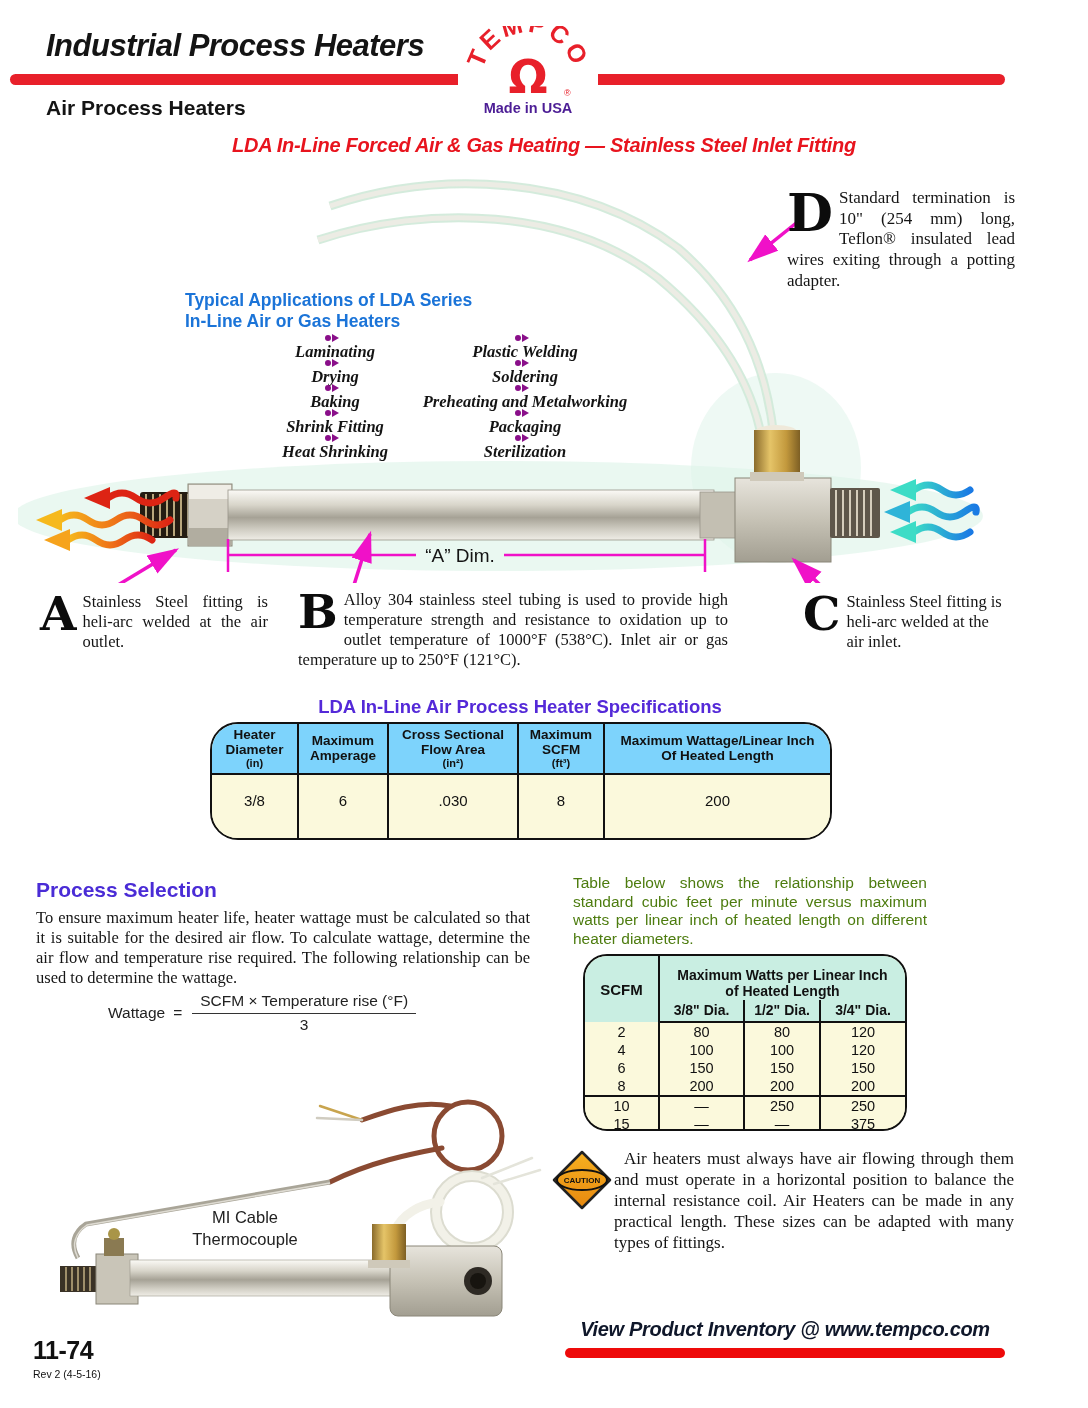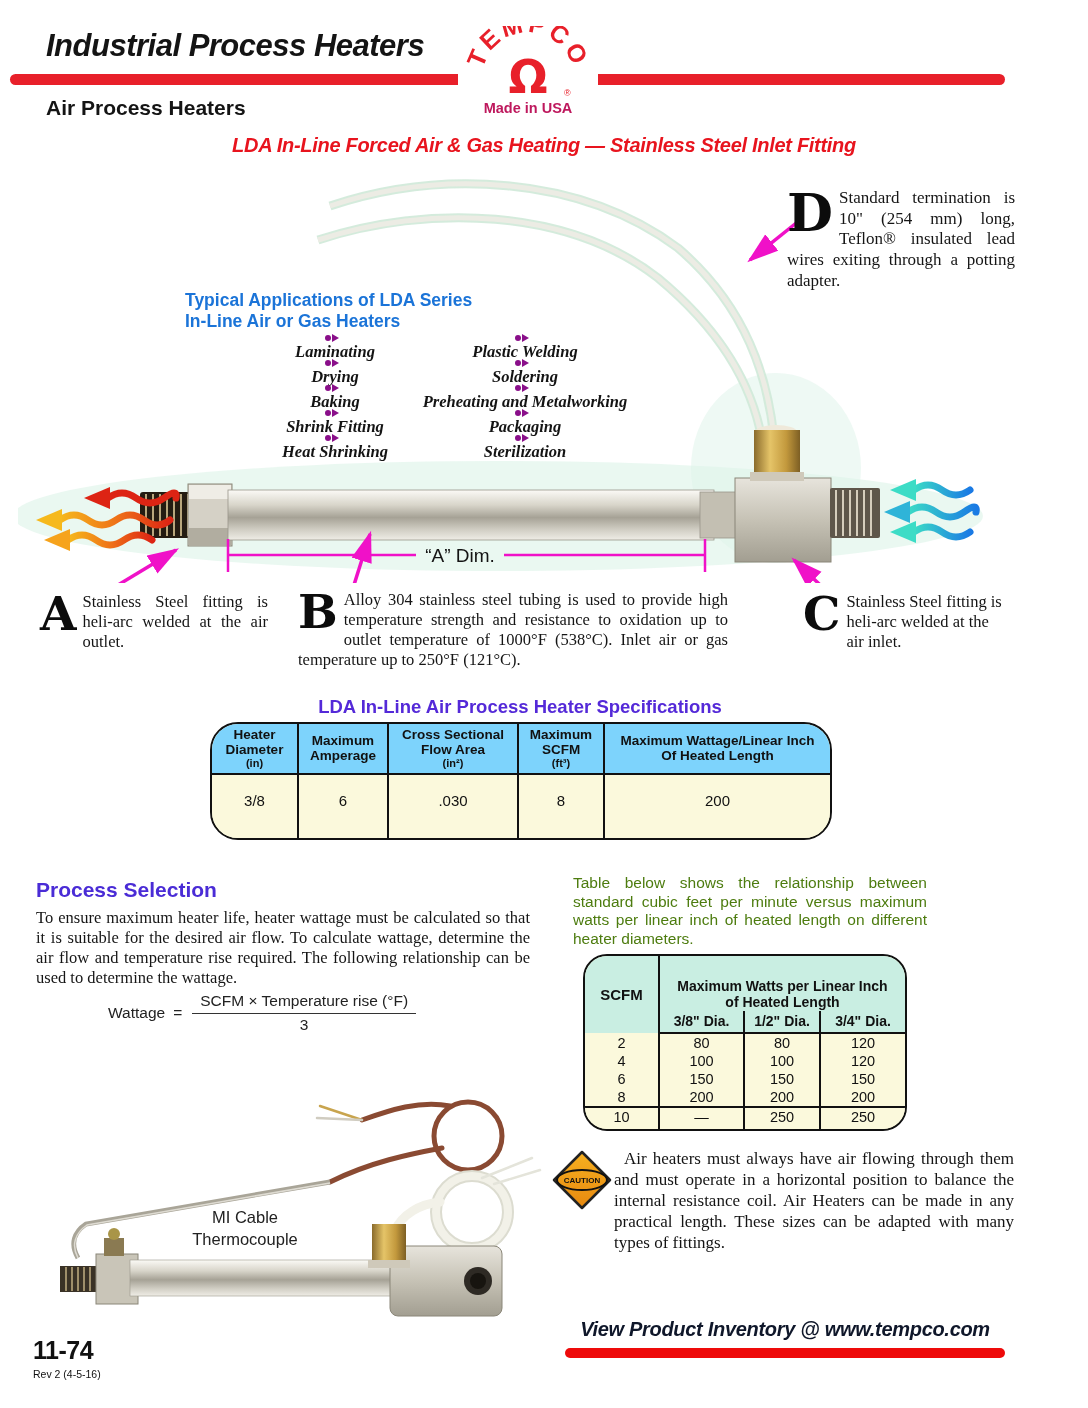--- a/index.html
+++ b/index.html
@@ -10,21 +10,21 @@
   .abs { position:absolute; }
   .justify { text-align:justify; }
 
   
   .main-title {
     left:46px; top:28px; font-size:31px; font-weight:bold; font-style:italic;
     letter-spacing:-0.5px; color:#141414;
   }
   .header-bar { left:10px; top:74px; width:995px; height:11px; background:#e8202a; border-radius:6px; }
   .logo-box { left:458px; top:26px; width:140px; height:100px; background:#fff; text-align:center; }
-  .made-usa { color:#be185d; font-weight:bold; font-size:14.5px; margin-top:-4px; }
+  .made-usa { color:#4c1d95; font-weight:bold; font-size:14.5px; margin-top:-4px; }
   .section-title { left:46px; top:96px; font-size:21px; font-weight:bold; color:#141414; }
   .page-title {
     left:40px; top:134px; width:1008px; text-align:center;
     font-size:20px; font-weight:bold; font-style:italic; color:#e8141e; letter-spacing:-0.3px;
   }
 
   
   .big-letter {
     font-family:"DejaVu Serif", serif; font-weight:bold; color:#0c0c0c;
     float:left; line-height:.82; margin:3px 8px 0 0; letter-spacing:-2px;
@@ -67,21 +67,21 @@
   .frac { display:inline-block; text-align:center; margin-left:10px; }
   .frac .num { padding:0 8px 3px; border-bottom:1.6px solid #333; }
   .frac .den { padding-top:2px; }
 
   
   .scfm-intro { left:573px; top:874px; width:354px; font-size:15.5px; line-height:1.2; color:#4d7c0f; }
   .scfm-wrap { left:583px; top:954px; width:320px; height:173px; border-radius:24px; }
   table.scfm { border-collapse:collapse; width:100%; height:100%; table-layout:fixed; }
   table.scfm th { background:#c9eee2; font-weight:bold; text-align:center; vertical-align:middle; }
   table.scfm th.c0 { border-right:2px solid #111; font-size:15px; }
-  table.scfm th.span { font-size:14px; line-height:1.15; padding-top:22px; }
+  table.scfm th.span { font-size:14px; line-height:1.15; padding-top:11px; }
   table.scfm th.sub { font-size:14px; border-bottom:2.5px solid #111; padding:2px 0 3px; }
   table.scfm th.sub.inner { border-right:2px solid #111; }
   table.scfm td { background:#fbf9dc; text-align:center; font-size:14.5px; height:16px; border-right:2px solid #111; }
   table.scfm td:last-child { border-right:none; }
   table.scfm tr.split td { border-bottom:2px solid #111; }
 
   
   .caution-text { left:614px; top:1148px; width:400px; font-family:"Liberation Serif", serif;
     font-size:17px; line-height:1.24; color:#141414; text-indent:10px; }
 

